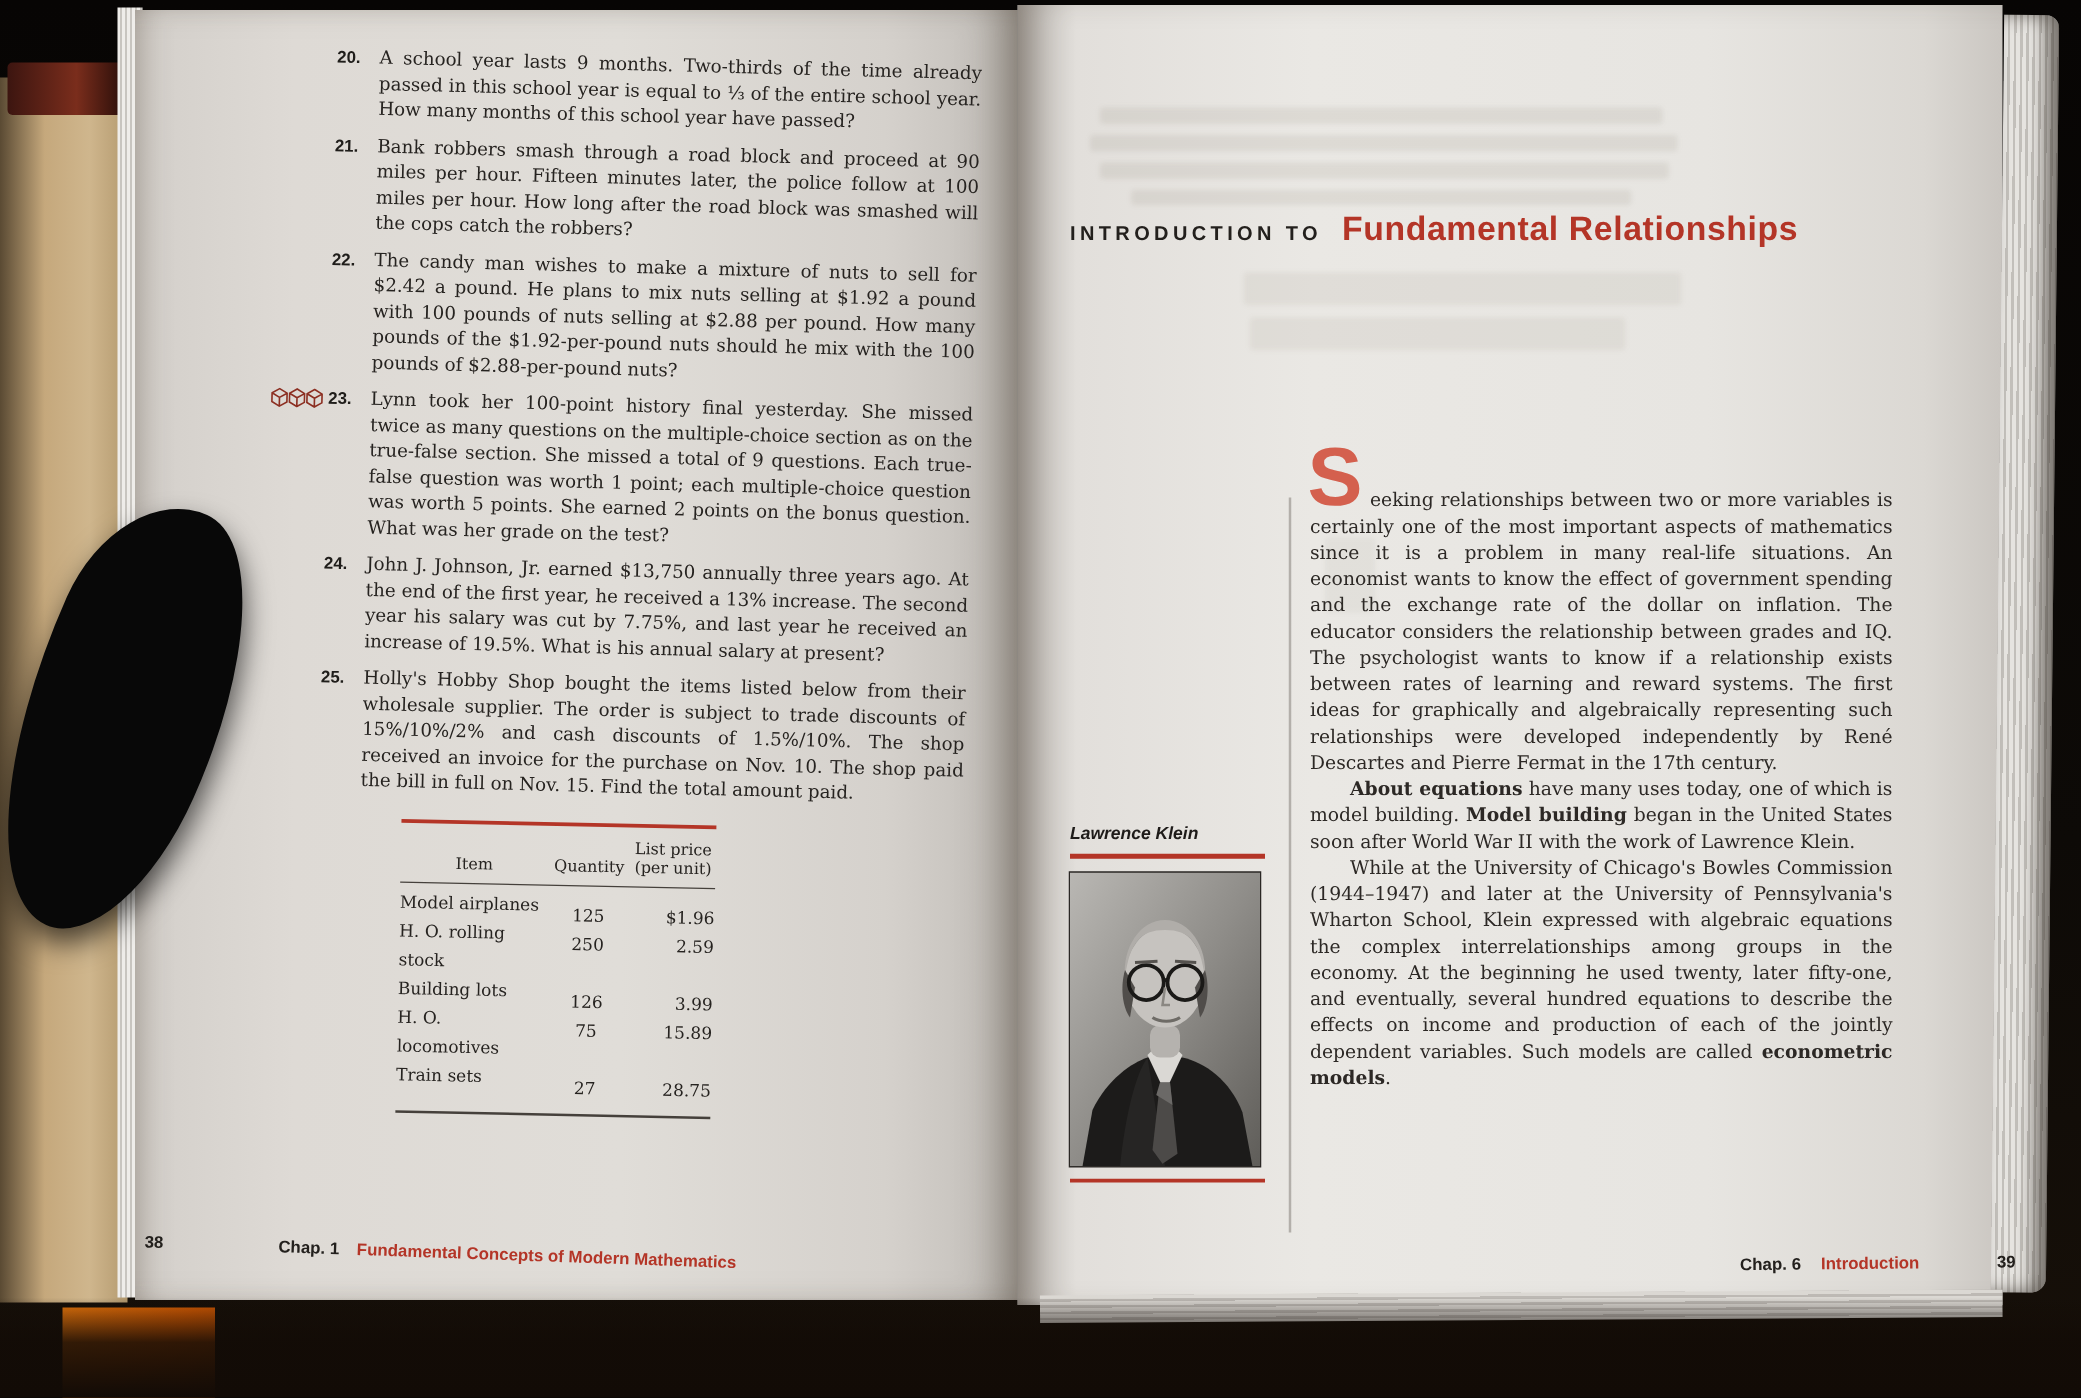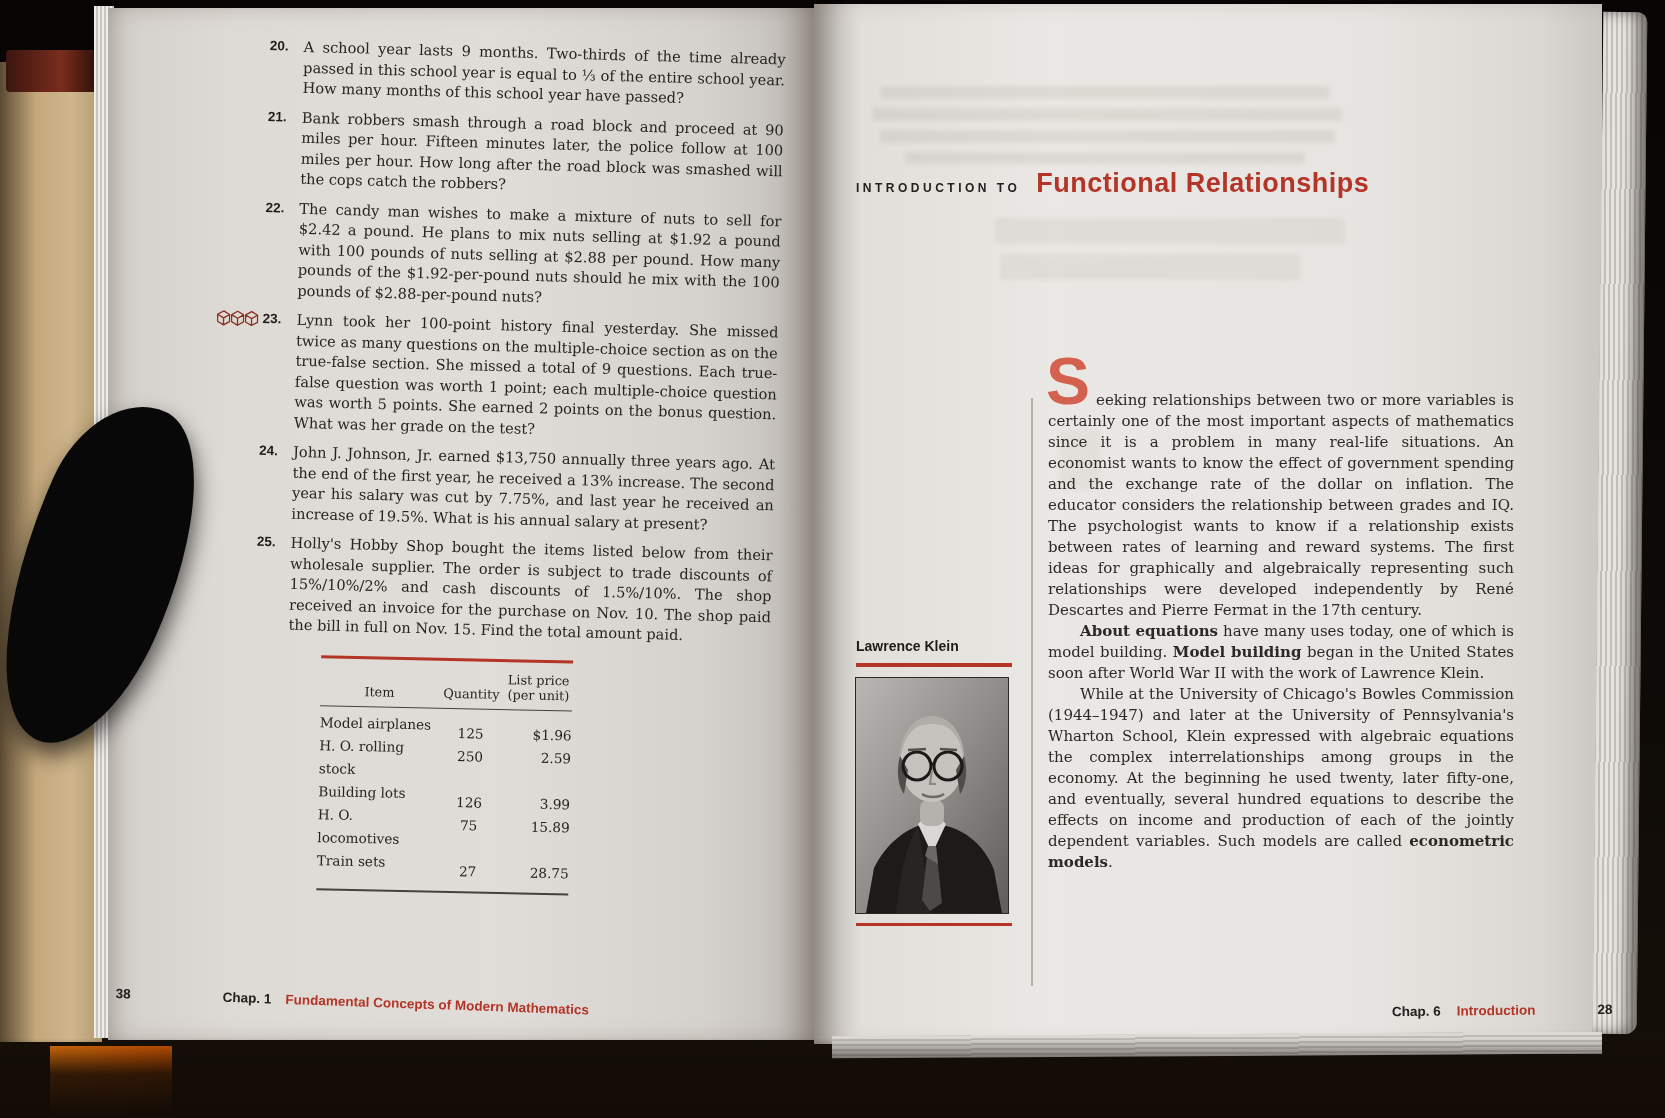--- a/index.html
+++ b/index.html
@@ -54,26 +54,26 @@
   .t-row .c3{flex:0 0 68px;text-align:right;position:relative;top:8px;padding-right:4px;}
   .t-body{padding:5px 0 16px 0;}
   .lp-footer{position:absolute;left:116px;top:986px;display:flex;align-items:baseline;
       transform:rotate(2deg);transform-origin:0 0;
       font-family:"Liberation Sans",sans-serif;font-weight:bold;font-size:13.5px;color:#23201d;}
   .lp-footer .pgno{margin-right:92px;}
   .lp-footer .chap{margin-right:14px;}
   .lp-footer .red{color:var(--accent,#b43527);}
   
   .rp-heading{position:absolute;left:856px;top:168px;display:flex;align-items:baseline;}
-  .kicker{font-family:"Liberation Sans",sans-serif;font-weight:bold;font-size:12px;
+  .kicker{font-family:"Liberation Sans",sans-serif;font-weight:bold;font-size:16px;
       letter-spacing:3.5px;color:#23201d;}
   .rp-title{font-family:"Liberation Sans",sans-serif;font-weight:bold;font-size:27px;
       color:var(--accent,#b43527);margin-left:16px;letter-spacing:.5px;}
   .ghost{position:absolute;background:rgba(110,96,82,.10);filter:blur(2px);border-radius:3px;}
-  .photo-block{position:absolute;left:856px;top:638px;width:156px;}
+  .photo-block{position:absolute;left:856px;top:658px;width:156px;font-style:italic;}
   .photo-caption{font-family:"Liberation Sans",sans-serif;font-weight:bold;font-size:14px;color:#1e1b19;}
   .photo-rule{height:3.5px;background:var(--accent,#b43527);margin-top:9px;}
   .photo-frame{margin-top:11px;width:152px;height:235px;box-shadow:0 0 0 1px #2a2724;}
   .photo-rule-bottom{margin-top:10px;height:3.5px;background:var(--accent,#b43527);}
   .col-rule{position:absolute;left:1031px;top:398px;width:1.5px;height:588px;background:#b3afaa;}
   .rp-body{position:absolute;left:1048px;top:390px;width:466px;color:#2c2825;
       font-size:15px;line-height:21px;text-align:justify;}
   .rp-body p{margin:0;text-indent:32px;}
   .rp-body p.first{text-indent:48px;position:relative;}
   .dropcap{position:absolute;left:-2px;top:-42px;font-family:"Liberation Sans",sans-serif;
@@ -186,21 +186,21 @@
   </div>
 
   <div class="lp-footer">
     <span class="pgno">38</span>
     <span class="chap">Chap. 1</span>
     <span class="red">Fundamental Concepts of Modern Mathematics</span>
   </div>
 
   <div class="rp-heading">
     <span class="kicker">INTRODUCTION TO</span>
-    <span class="rp-title">Functional Relationships</span>
+    <span class="rp-title">Fundamental Relationships</span>
   </div>
 
   <div class="photo-block">
     <div class="photo-caption">Lawrence Klein</div>
     <div class="photo-rule"></div>
     <div class="photo-frame">
       <svg width="152" height="235" viewBox="0 0 152 235">
         <defs>
           <linearGradient id="bgph" x1="0" y1="0" x2="1" y2="1">
             <stop offset="0" stop-color="#b9b7b3"></stop>
@@ -242,19 +242,19 @@
   <div class="col-rule"></div>
   <div class="rp-body">
       <p class="first"><span class="dropcap">S</span><span>eeking relationships between two or more variables is certainly one of the most important aspects of mathematics since it is a problem in many real-life situations. An economist wants to know the effect of government spending and the exchange rate of the dollar on inflation. The educator considers the relationship between grades and IQ. The psychologist wants to know if a relationship exists between rates of learning and reward systems. The first ideas for graphically and algebraically representing such relationships were developed independently by René Descartes and Pierre Fermat in the 17th century.</span></p>
       <p><b>About equations</b><span> have many uses today, one of which is model building. </span><b>Model building</b><span> began in the United States soon after World War II with the work of Lawrence Klein.</span></p>
       <p><span>While at the University of Chicago's Bowles Commission (1944–1947) and later at the University of Pennsylvania's Wharton School, Klein expressed with algebraic equations the complex interrelationships among groups in the economy. At the beginning he used twenty, later fifty-one, and eventually, several hundred equations to describe the effects on income and production of each of the jointly dependent variables. Such models are called </span><b>econometric models</b><span>.</span></p>
     </div>
 
   <div class="rp-footer">
     <span class="chap">Chap. 6</span>
     <span class="red">Introduction</span>
-    <span>28</span>
+    <span>39</span>
   </div>
 
   <div class="finger"></div>
   <div class="orange-patch"></div>
   <div class="bottom-shadow"></div>
 </div>
 
 </body></html>

